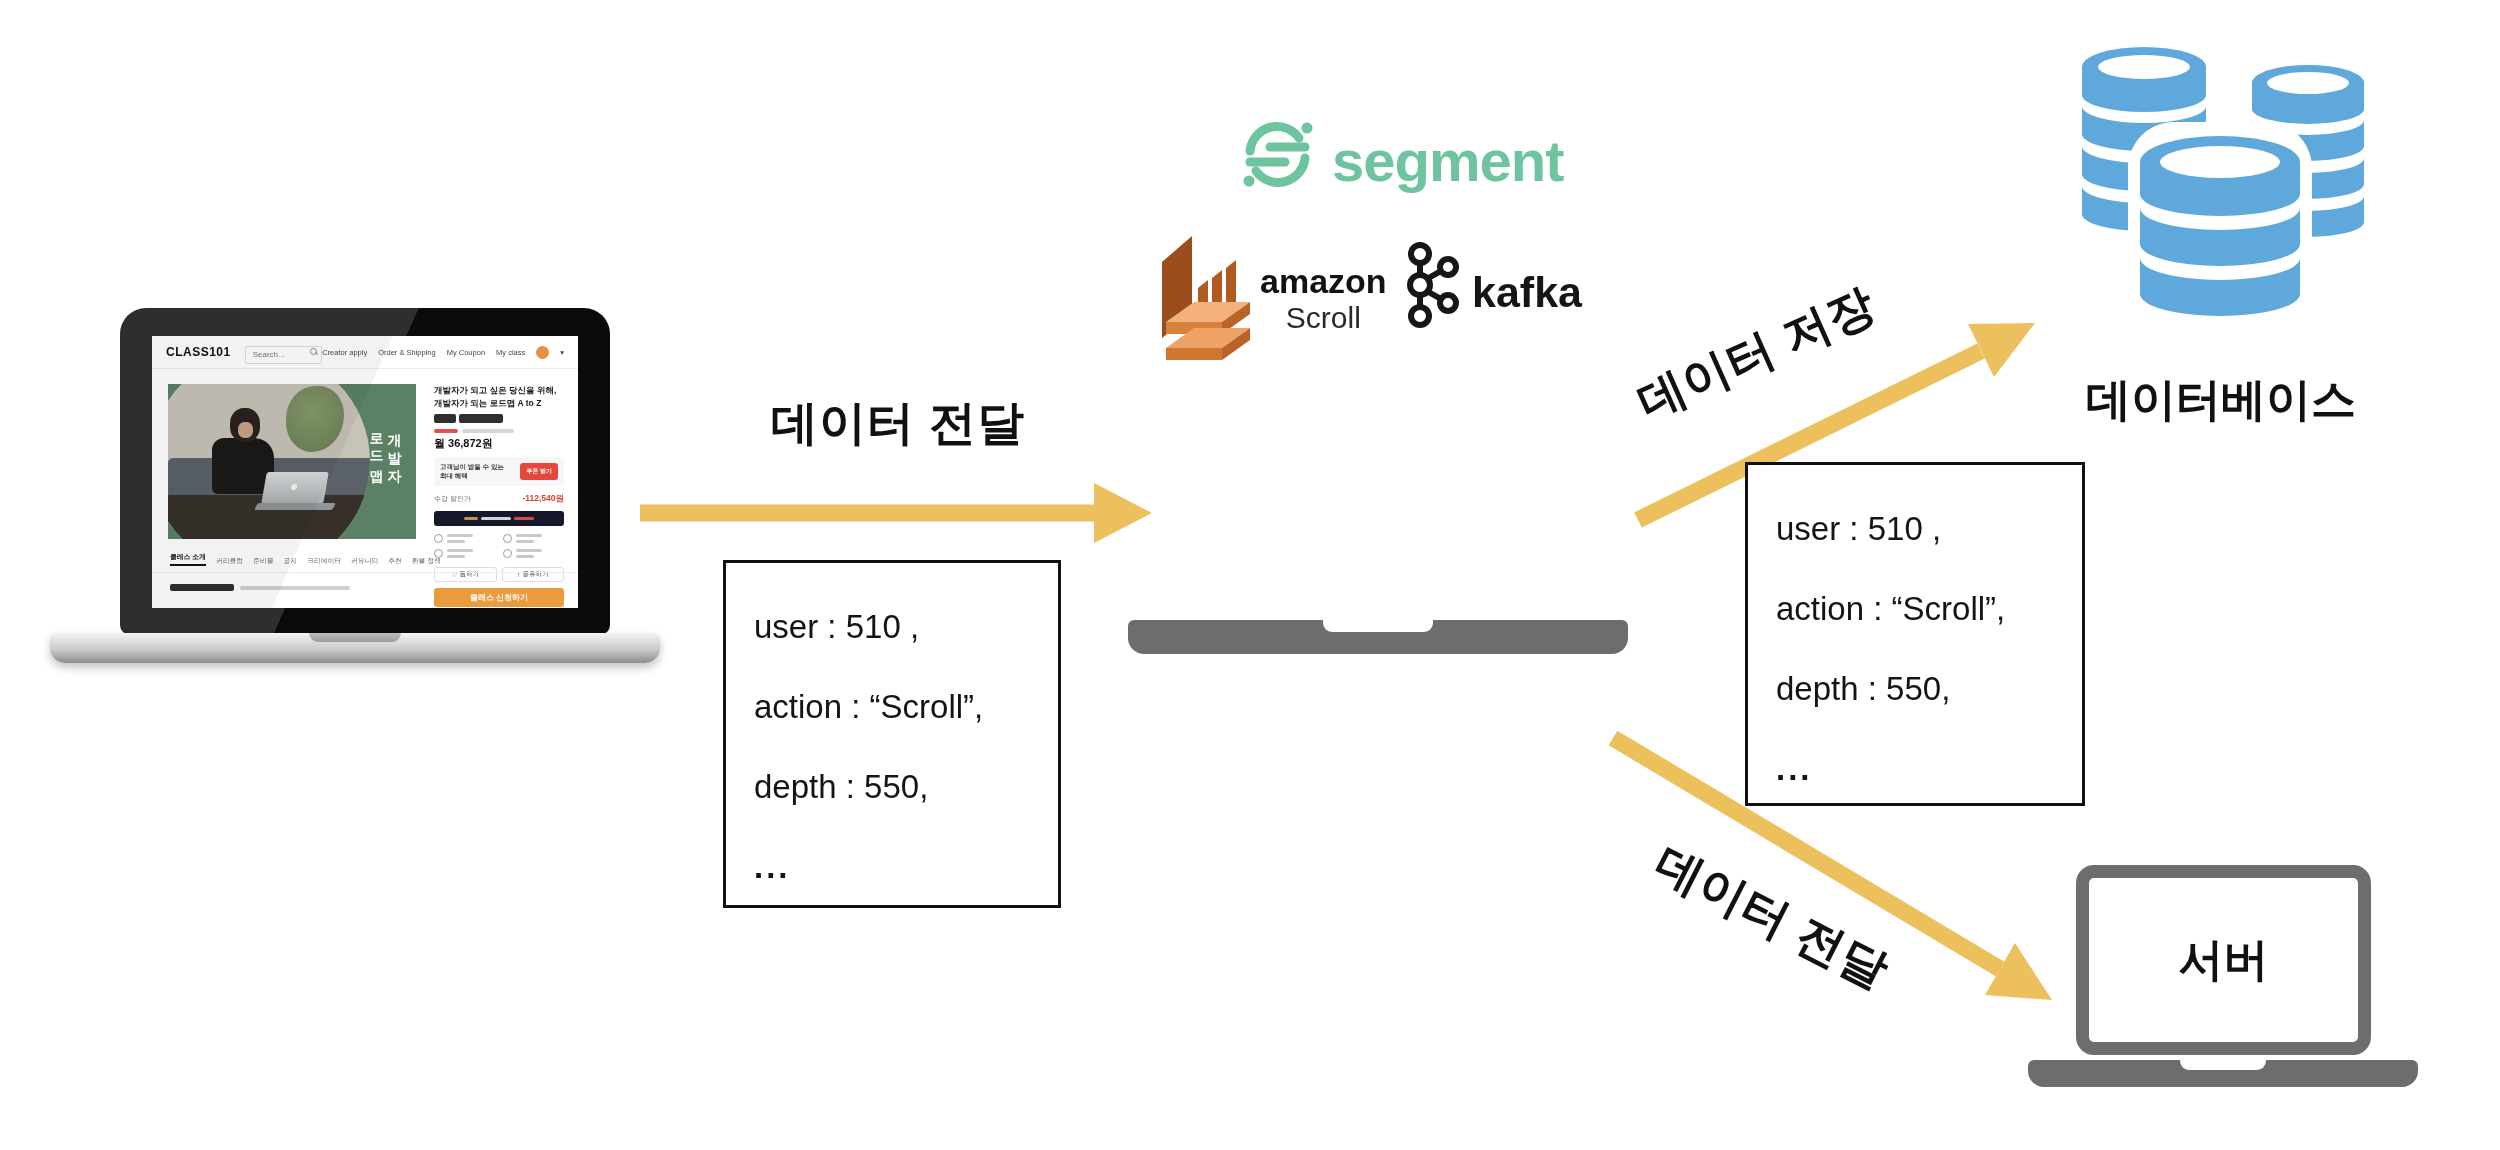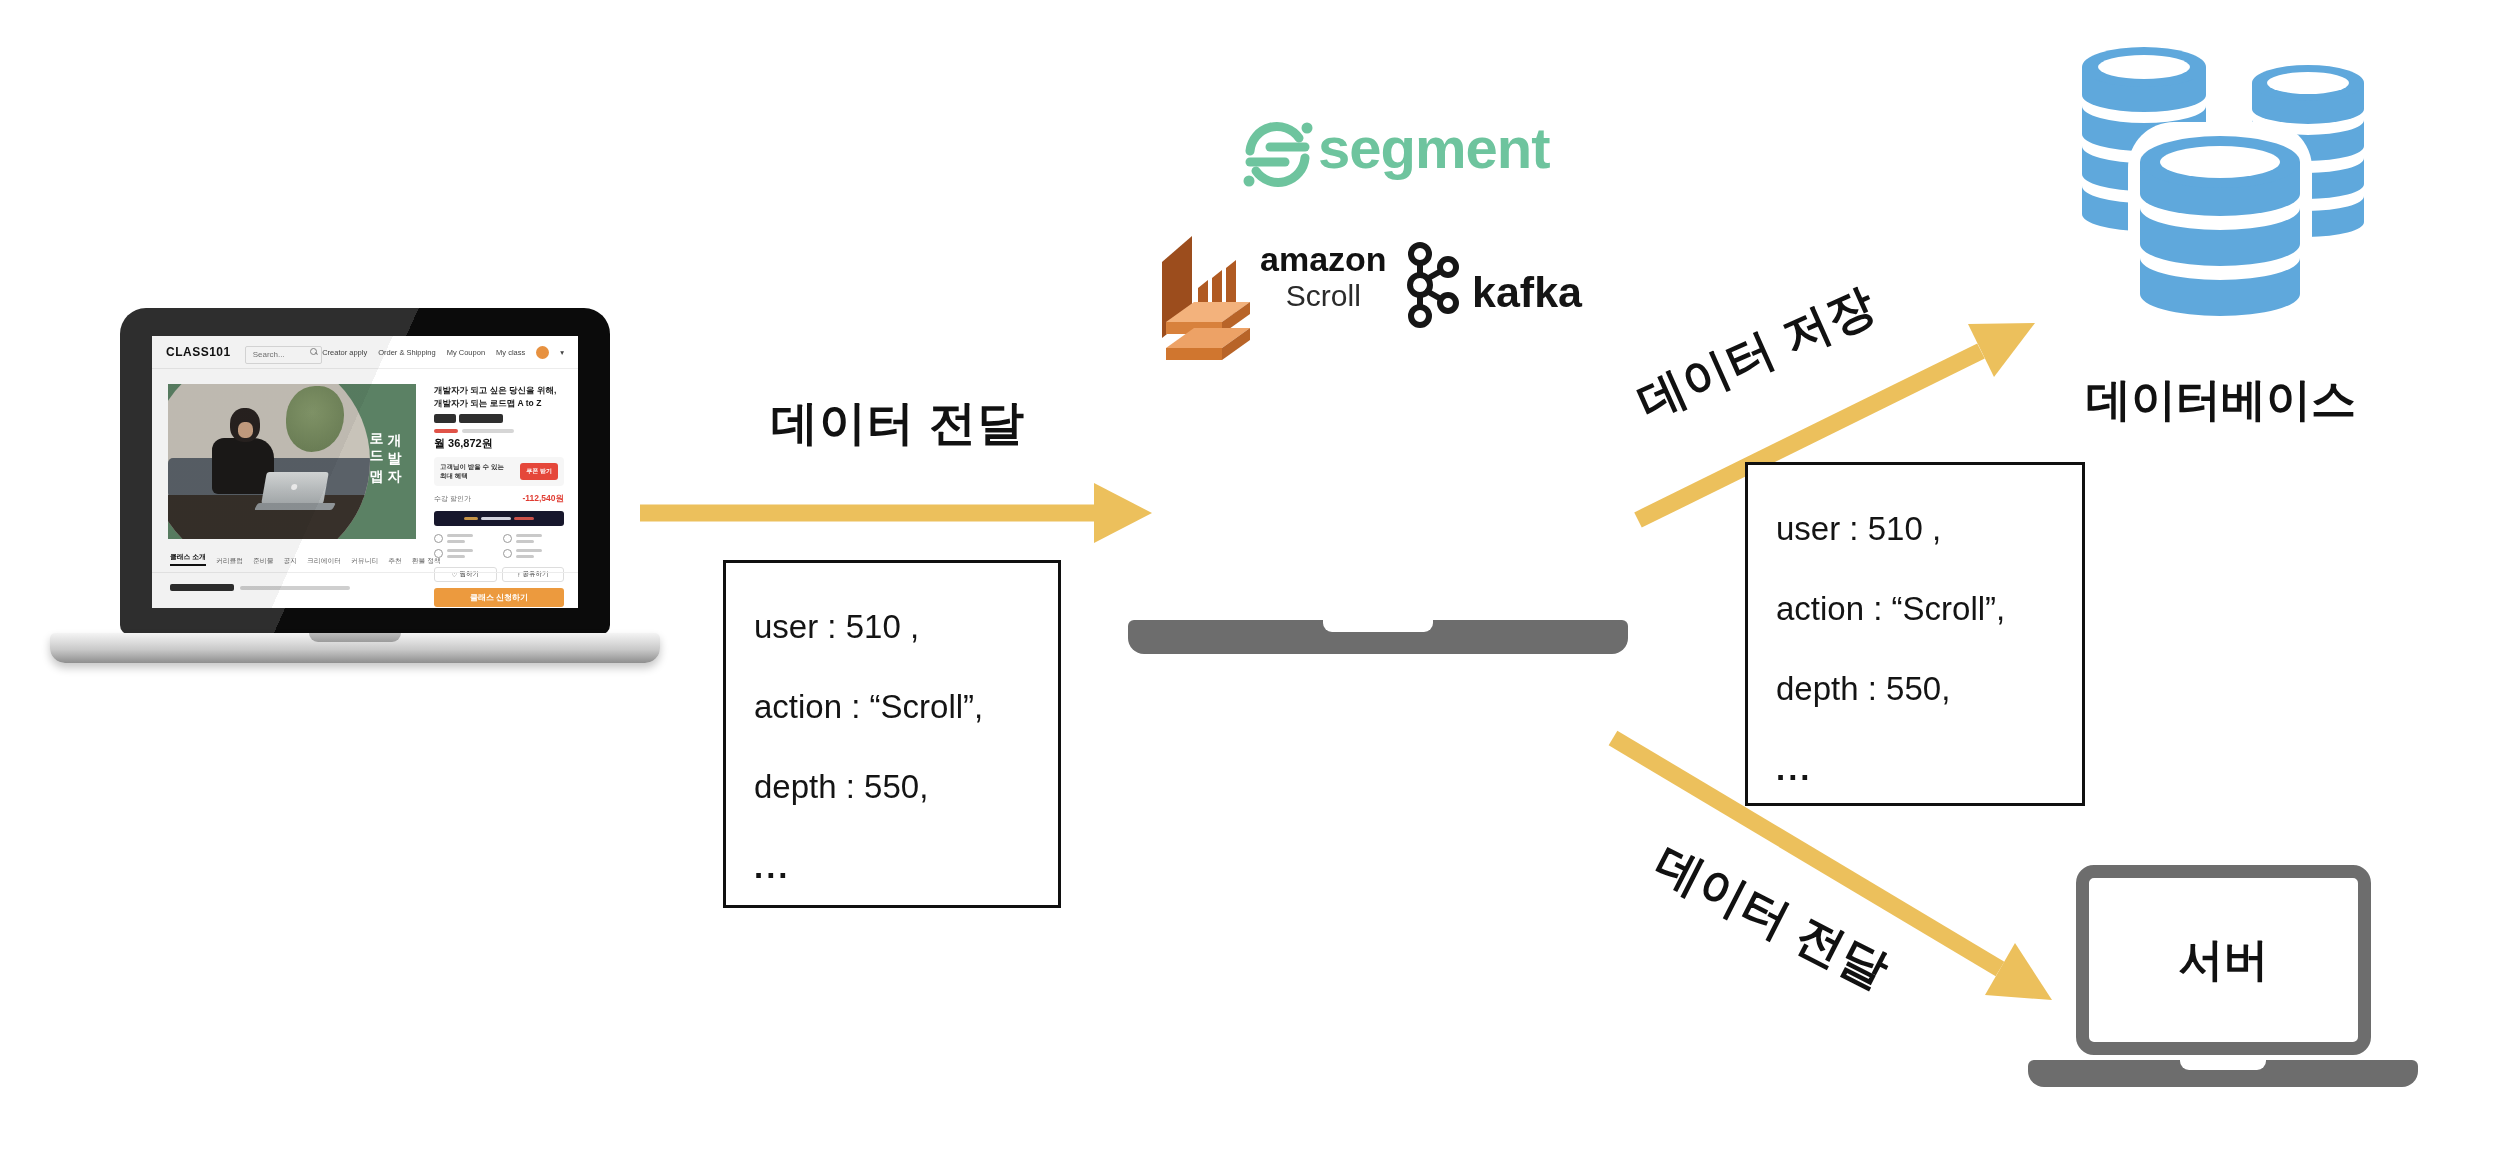--- a/index.html
+++ b/index.html
@@ -37,24 +37,24 @@
   .server-screen  { left:2076px; top:865px; width:295px; height:190px; border-width:13px; border-radius:18px; }
   .server-base    { left:2028px; top:1060px; width:390px; height:27px; }
   .server-base::after { width:86px; height:10px; }
   .server-title   { font-size:45px; font-weight:800; color:#111; }
 
   
   .db-label { position:absolute; left:2061px; top:370px; width:320px; text-align:center;
               font-size:45px; font-weight:700; color:#111; z-index:2; }
 
   .logo-row { position:absolute; z-index:2; }
-  .segment-logo { left:1238px; top:114px; display:flex; align-items:flex-start; gap:0; }
+  .segment-logo { left:1238px; top:114px; display:flex; align-items:flex-end; gap:14px; }
   .segment-word { font-size:58px; font-weight:600; color:#6ec49e; letter-spacing:-1px; }
   .kinesis-logo { left:1158px; top:226px; display:flex; align-items:flex-start; gap:8px; }
-  .kinesis-words { margin-top:16px; text-align:center; }
+  .kinesis-words { margin-top:38px; text-align:center; }
   .amazon-word  { font-size:34px; font-weight:800; color:#121212; line-height:1.05; }
   .kinesis-word { font-size:30px; font-weight:400; color:#2a2a2a; line-height:1.2; }
   .kafka-logo { left:1404px; top:240px; display:flex; align-items:center; gap:10px; }
   .kafka-word { font-size:43px; font-weight:700; color:#151515; margin-top:14px; }
 
   
   .mac-bezel { position:absolute; left:120px; top:308px; width:490px; height:327px; z-index:2;
                background:linear-gradient(114deg,#2e2e2e 0 47%,#0b0b0b 47%);
                border-radius:26px 26px 10px 10px; }
   .mac-screen { position:absolute; left:32px; top:28px; width:426px; height:272px; background:#fff;

